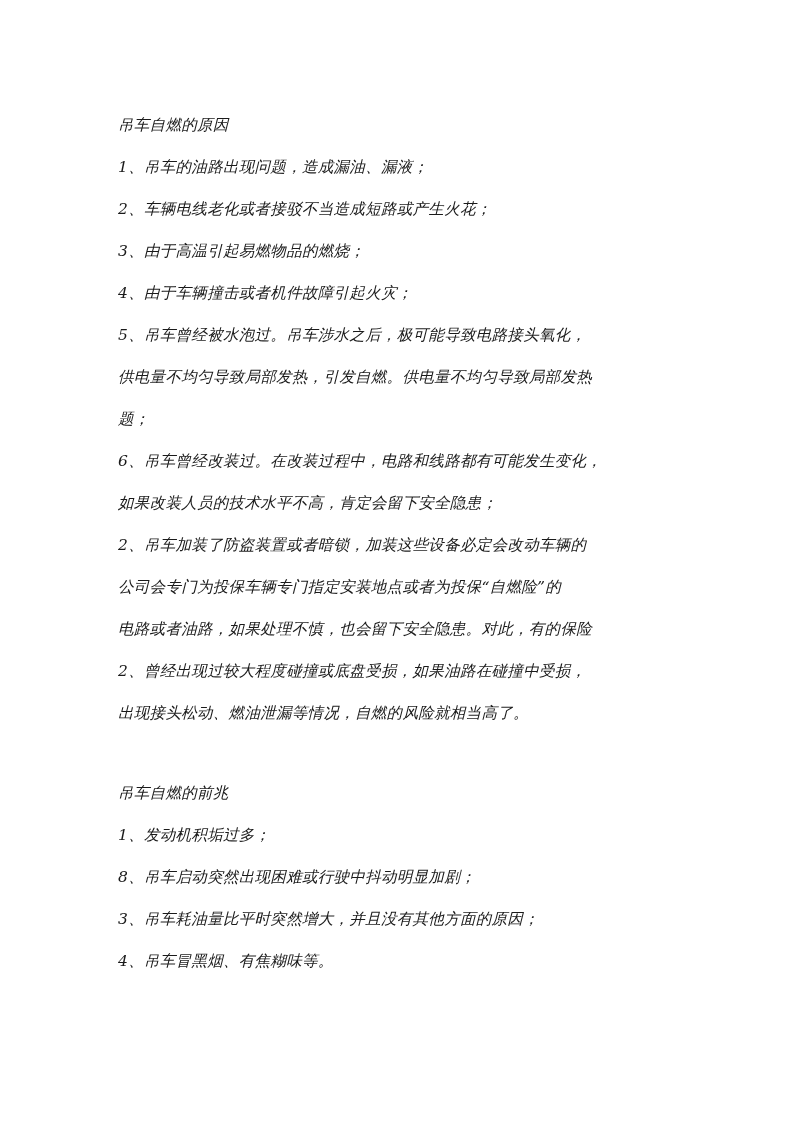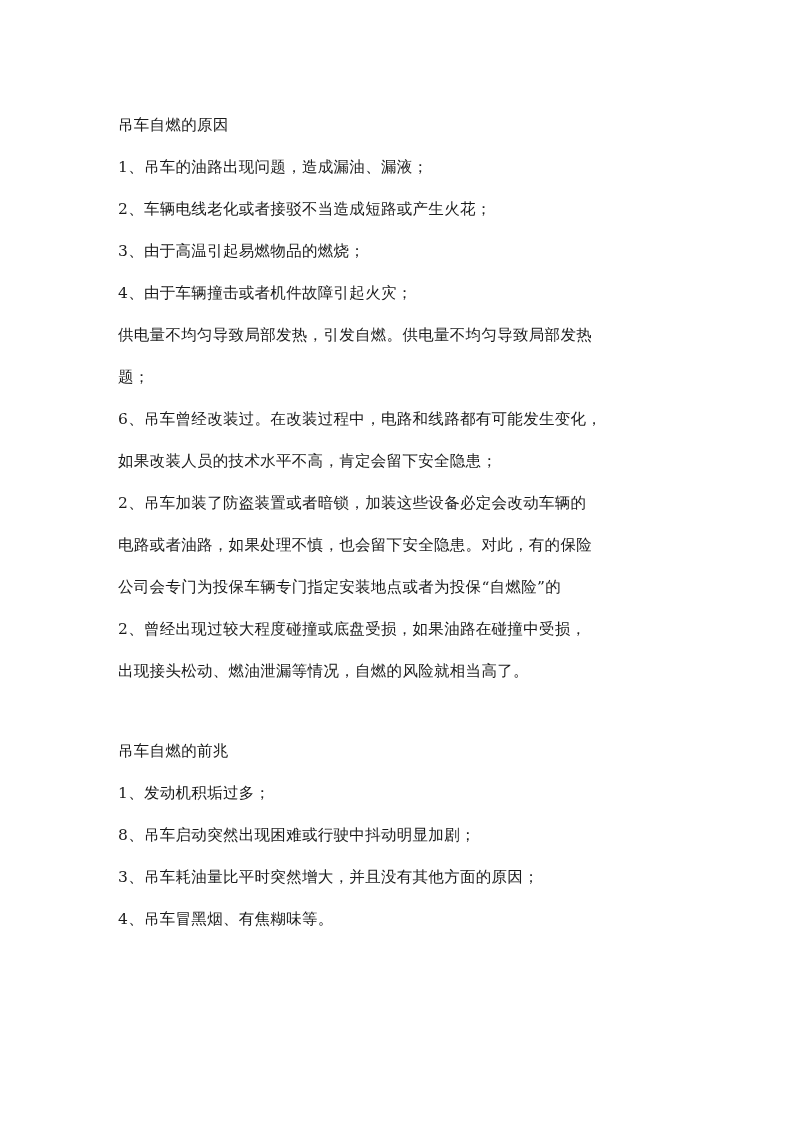--- a/index.html
+++ b/index.html
@@ -3,39 +3,40 @@
 <meta charset="utf-8">
 <style>
   html, body { margin: 0; padding: 0; background: #ffffff; }
   body { width: 793px; height: 1122px; position: relative; overflow: hidden; }
   .page {
     position: absolute; left: 118px; top: 104px; width: 560px;
     font-family: "DejaVu Serif", "Liberation Serif", serif;
     font-size: 15.5px; color: #1a1a1a; line-height: 42px;
     letter-spacing: 0.3px;
   }
-  .line { white-space: nowrap; height: 42px; }
+  .line { white-space: nowrap; height: 42px; font-style: italic; }
   .gap { height: 38px; }
 </style>
 </head>
 <body>
 
 <div class="page">
   <div class="line">吊车自燃的原因</div>
   <div class="line">1、吊车的油路出现问题，造成漏油、漏液；</div>
   <div class="line">2、车辆电线老化或者接驳不当造成短路或产生火花；</div>
   <div class="line">3、由于高温引起易燃物品的燃烧；</div>
   <div class="line">4、由于车辆撞击或者机件故障引起火灾；</div>
+  <div class="line">5、吊车曾经被水泡过。吊车涉水之后，极可能导致电路接头氧化，</div>
   <div class="line">供电量不均匀导致局部发热，引发自燃。供电量不均匀导致局部发热</div>
   <div class="line">题；</div>
   <div class="line">6、吊车曾经改装过。在改装过程中，电路和线路都有可能发生变化，</div>
   <div class="line">如果改装人员的技术水平不高，肯定会留下安全隐患；</div>
   <div class="line">2、吊车加装了防盗装置或者暗锁，加装这些设备必定会改动车辆的</div>
+  <div class="line">公司会专门为投保车辆专门指定安装地点或者为投保“自燃险”的</div>
   <div class="line">电路或者油路，如果处理不慎，也会留下安全隐患。对此，有的保险</div>
-  <div class="line">公司会专门为投保车辆专门指定安装地点或者为投保“自燃险”的</div>
   <div class="line">2、曾经出现过较大程度碰撞或底盘受损，如果油路在碰撞中受损，</div>
   <div class="line">出现接头松动、燃油泄漏等情况，自燃的风险就相当高了。</div>
   <div class="gap"></div>
   <div class="line">吊车自燃的前兆</div>
   <div class="line">1、发动机积垢过多；</div>
   <div class="line">8、吊车启动突然出现困难或行驶中抖动明显加剧；</div>
   <div class="line">3、吊车耗油量比平时突然增大，并且没有其他方面的原因；</div>
   <div class="line">4、吊车冒黑烟、有焦糊味等。</div>
 </div>
 

